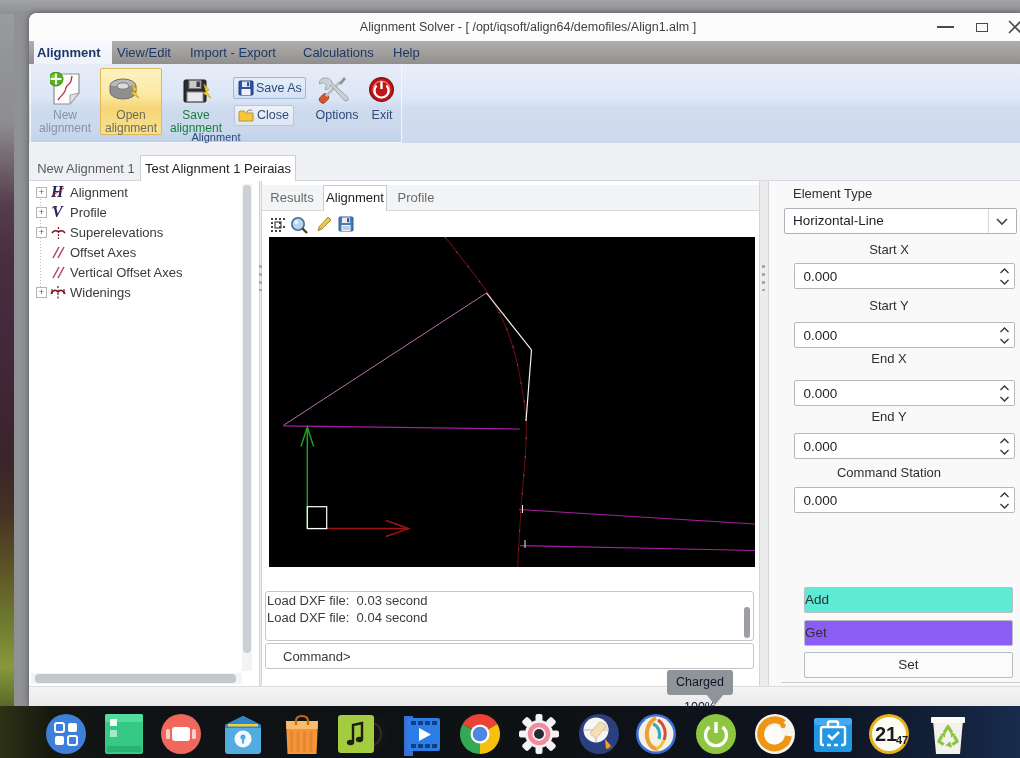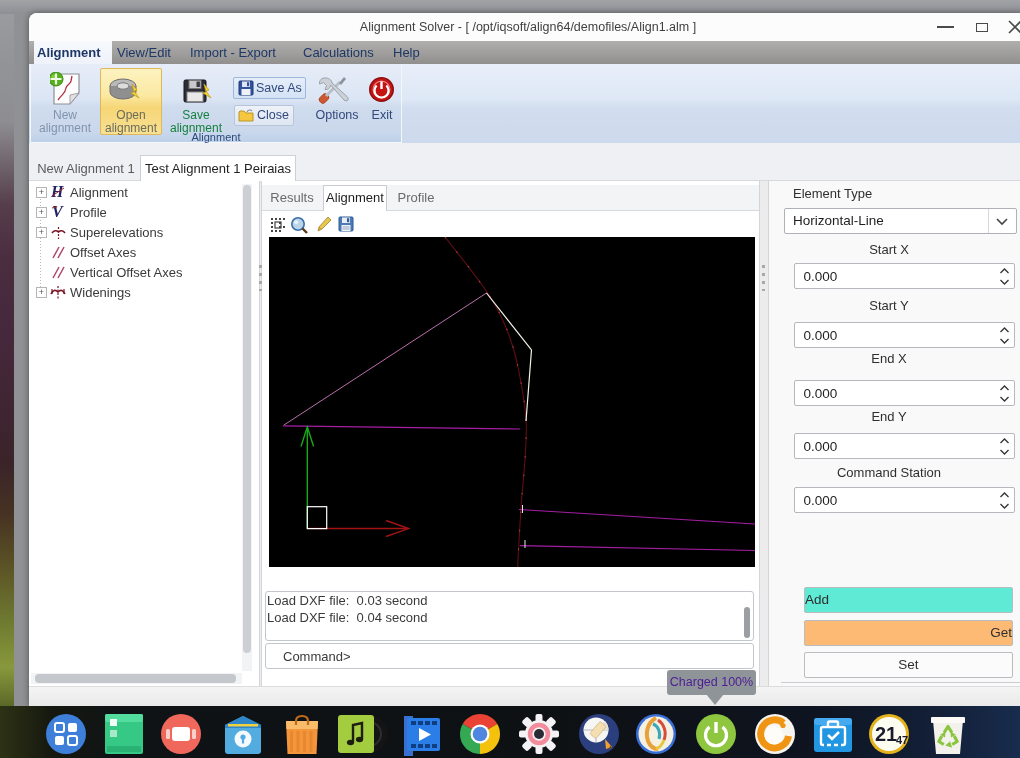--- a/index.html
+++ b/index.html
@@ -284,21 +284,21 @@
     </div>
     <div class="a" style="left:0;top:284px;width:240px;text-align:center;font-size:13px;color:#2f2f2f;">Command Station</div>
     <div class="a" style="left:24.5px;top:306px;width:221px;height:26px;background:#fff;border:1px solid #b5b8bd;border-radius:2px;box-sizing:border-box;">
       <div class="a" style="left:9px;top:5px;font-size:13.5px;color:#1f1f1f;">0.000</div>
       <svg class="a" style="left:204px;top:3px" width="11" height="19">
           <path d="M1.5,6 L5.5,2 L9.5,6" fill="none" stroke="#333" stroke-width="1.3"></path>
           <path d="M1.5,13 L5.5,17 L9.5,13" fill="none" stroke="#333" stroke-width="1.3"></path>
         </svg>
     </div>
     <div class="a" style="left:35px;top:405.5px;width:209px;height:26px;background:#5eead4;border:1px solid #b9bcc1;border-radius:2px;box-sizing:border-box;font-size:13.5px;color:#2f2f2f;line-height:24px;">Add</div>
-    <div class="a" style="left:35px;top:439px;width:209px;height:26px;background:#fdba74;border:1px solid #b9bcc1;border-radius:2px;box-sizing:border-box;text-align:right;font-size:13.5px;color:#2f2f2f;line-height:24px;">Get</div>
+    <div class="a" style="left:35px;top:439px;width:209px;height:26px;background:#8b5cf6;border:1px solid #b9bcc1;border-radius:2px;box-sizing:border-box;text-align:left;font-size:13.5px;color:#2f2f2f;line-height:24px;">Get</div>
     <div class="a" style="left:35px;top:471px;width:209px;height:26px;background:#fbfbfc;border:1px solid #b9bcc1;border-radius:2px;box-sizing:border-box;text-align:center;font-size:13.5px;color:#2f2f2f;line-height:24px;">Set</div>
     <div class="a" style="left:12px;top:501px;width:247px;height:1px;background:#c9ccd0;"></div>
   </div>
 
   <div class="a" style="left:0;top:673px;width:998px;height:20px;background:linear-gradient(#f4f4f4,#e9e9e9);border-top:1px solid #dcdcdc;box-sizing:border-box;"></div>
 </div>
 
 <div class="a" id="dock" style="left:0;top:706px;width:1020px;height:52px;background:linear-gradient(90deg,#2e3215 0%,#15180f 5%,#0f1316 12%,#0e1114 55%,#0e1420 80%,#13213a 93%,#182c4d 100%);">
   <svg class="a" style="left:44px;top:6px" width="44" height="44">
     <circle cx="22" cy="22" r="20" fill="#3d7fd9"></circle>
@@ -438,14 +438,14 @@
     </g>
     <g fill="#8bc53f">
       <path d="M14.2,22.8 L19.6,19.2 L19,25.6 Z"></path>
       <path d="M25.4,35.2 L19.2,33.4 L24.2,29.2 Z"></path>
       <path d="M29.8,22.8 L24.4,19.2 L25,25.6 Z"></path>
     </g>
     <path d="M24.8,31 L22,34 L26,35.8 Z" fill="#8bc53f"></path>
   </svg>
 </div>
 
-<div class="a" style="left:667px;top:670px;width:89px;height:25px;background:#8f9499;border-radius:3px;color:#4c1d95;font-size:12.5px;text-align:center;line-height:25px;">Charged 100%</div>
+<div class="a" style="left:667px;top:670px;width:66px;height:25px;background:#8f9499;border-radius:3px;color:#0f172a;font-size:12.5px;text-align:center;line-height:25px;">Charged 100%</div>
 <div class="a" style="left:706px;top:694px;width:0;height:0;border-left:9px solid transparent;border-right:9px solid transparent;border-top:11px solid #8f9499;"></div>
 
 </body></html>

